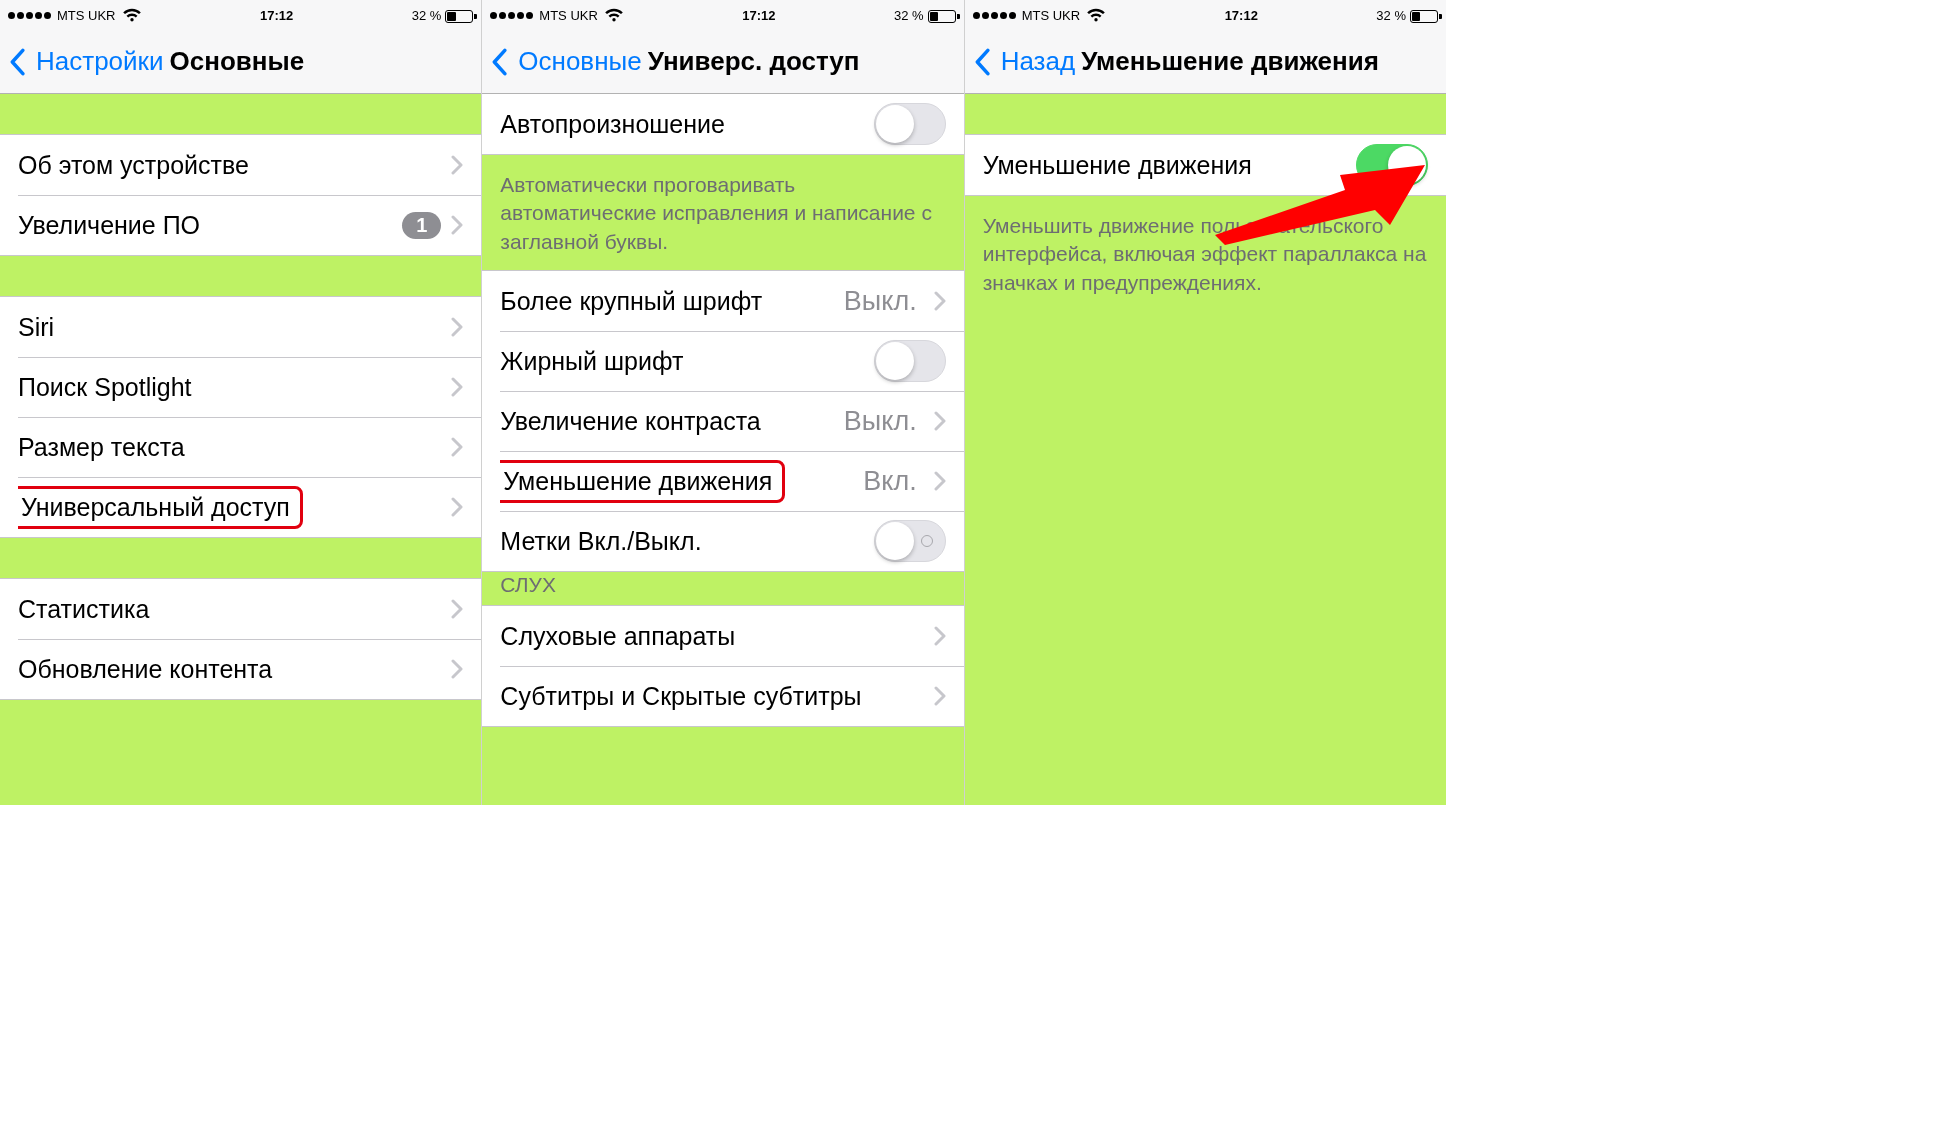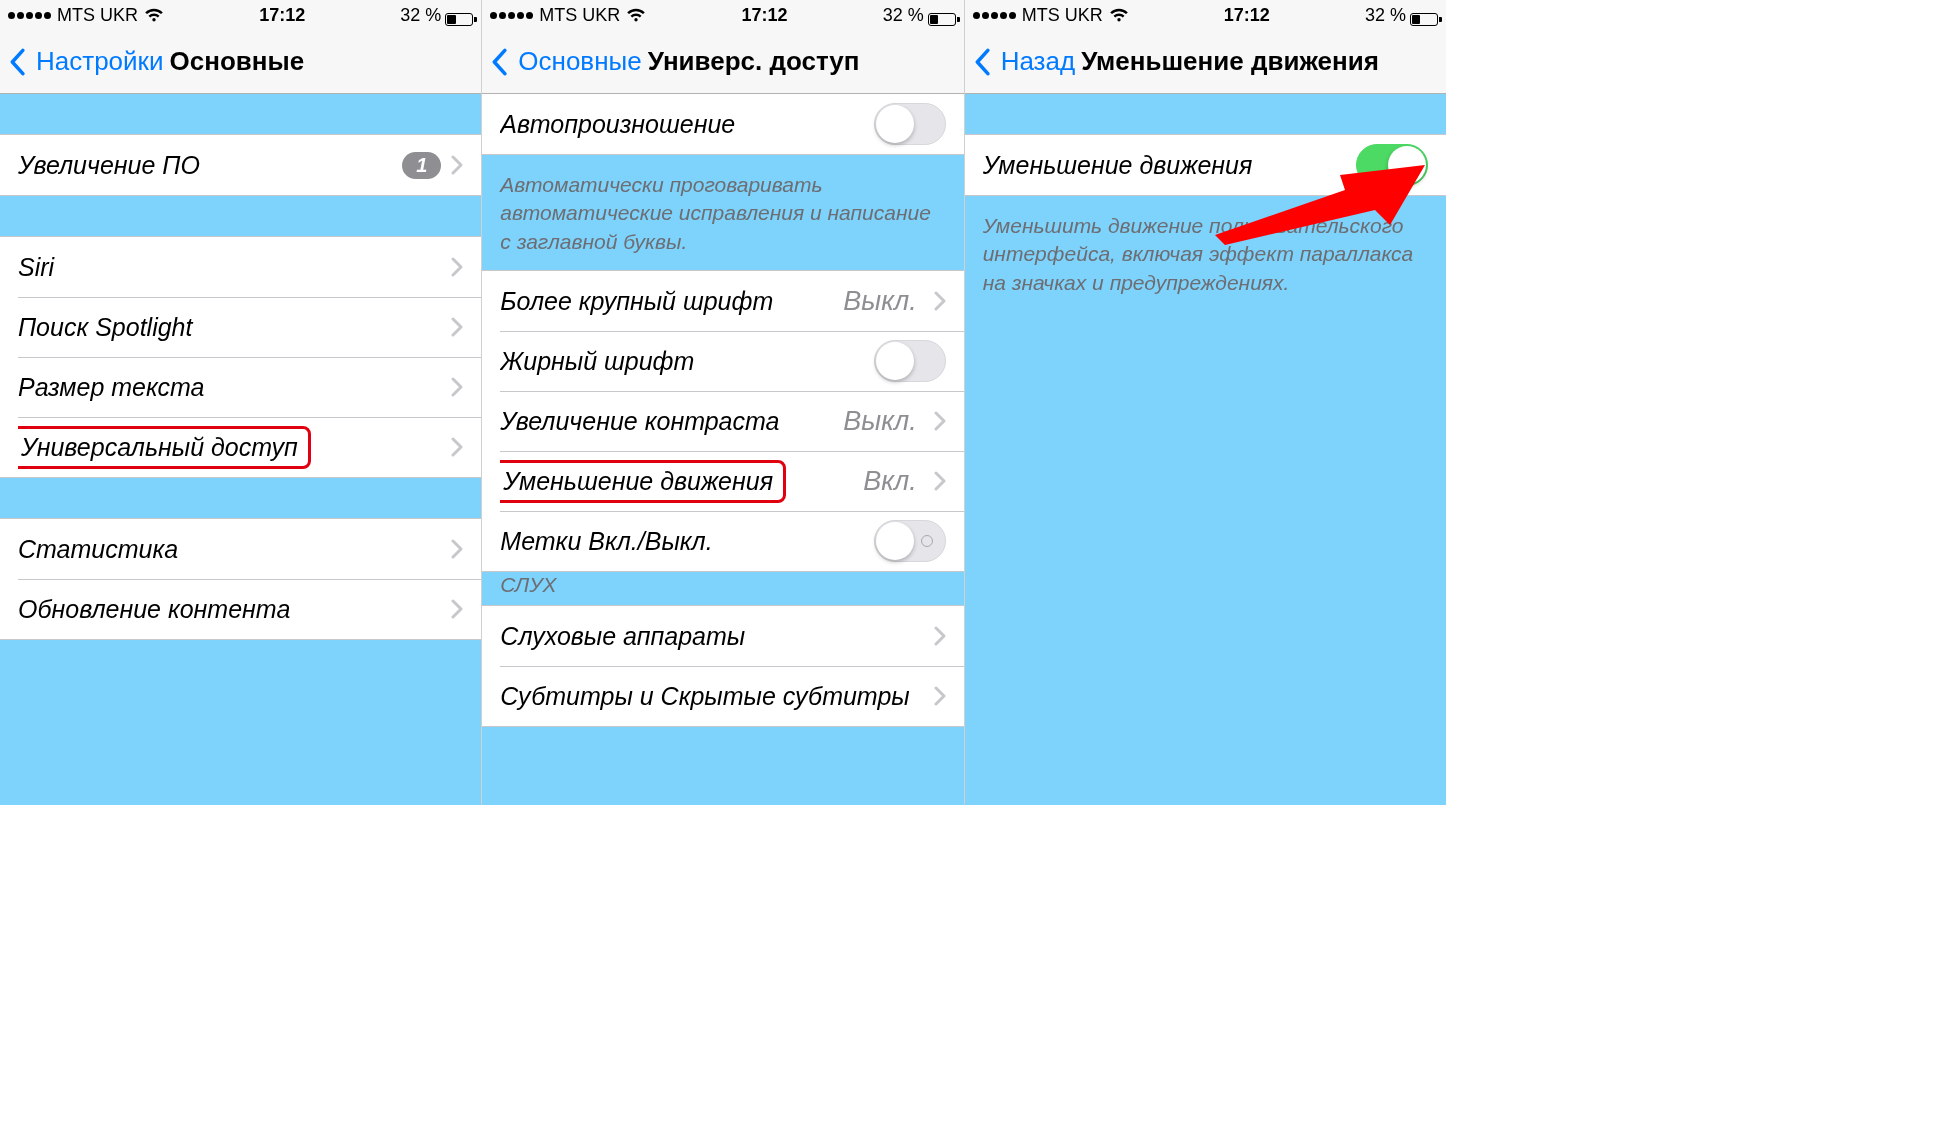--- a/index.html
+++ b/index.html
@@ -28,21 +28,21 @@
   .panel:last-child { border-right: none; }
 
   
   .status-bar {
     height: 30px;
     background: #f7f7f8;
     display: flex;
     align-items: center;
     justify-content: space-between;
     padding: 0 8px;
-    font-size: 18px;
+    font-size: 13px;
     font-weight: 500;
     color: #000;
   }
   .status-left { display: flex; align-items: center; gap: 6px; }
   .signal-dots { display: flex; gap: 2px; }
   .signal-dots span {
     width: 7px; height: 7px; border-radius: 50%; background: #000;
   }
   .wifi-icon svg { display:block; }
   .status-center { font-weight: 600; }
@@ -83,22 +83,21 @@
     margin-left: 6px;
     white-space: nowrap;
     overflow: hidden;
     text-overflow: ellipsis;
   }
 
   
   .content {
     flex: 1 1 auto;
     overflow: hidden;
-    background: #7dd3fc;
-    font-style: italic;
+    background: #bef264;
   }
   .group-gap { height: 40px; }
   .group {
     background: #fff;
     border-top: 1px solid #c8c7cc;
     border-bottom: 1px solid #c8c7cc;
   }
   .row {
     display:flex; align-items:center;
     min-height: 60px;
@@ -212,20 +211,28 @@
         <span>Настройки</span>
       </div>
       <div class="nav-title">Основные</div>
     </div>
 
     <div class="content">
       <div class="group-gap"></div>
 
       <div class="group">
         <div class="row">
+          <span class="label">Об этом устройстве</span>
+          <span class="chevron">
+              <svg width="12" height="20" viewBox="0 0 12 20">
+                <path d="M2 2l8 8-8 8" stroke="#c7c7cc" stroke-width="3" fill="none" stroke-linecap="round" stroke-linejoin="round"></path>
+              </svg>
+            </span>
+        </div>
+        <div class="row">
           <span class="label">Увеличение ПО</span>
           <span class="badge">1</span>
           <span class="chevron">
               <svg width="12" height="20" viewBox="0 0 12 20">
                 <path d="M2 2l8 8-8 8" stroke="#c7c7cc" stroke-width="3" fill="none" stroke-linecap="round" stroke-linejoin="round"></path>
               </svg>
             </span>
         </div>
       </div>
 

